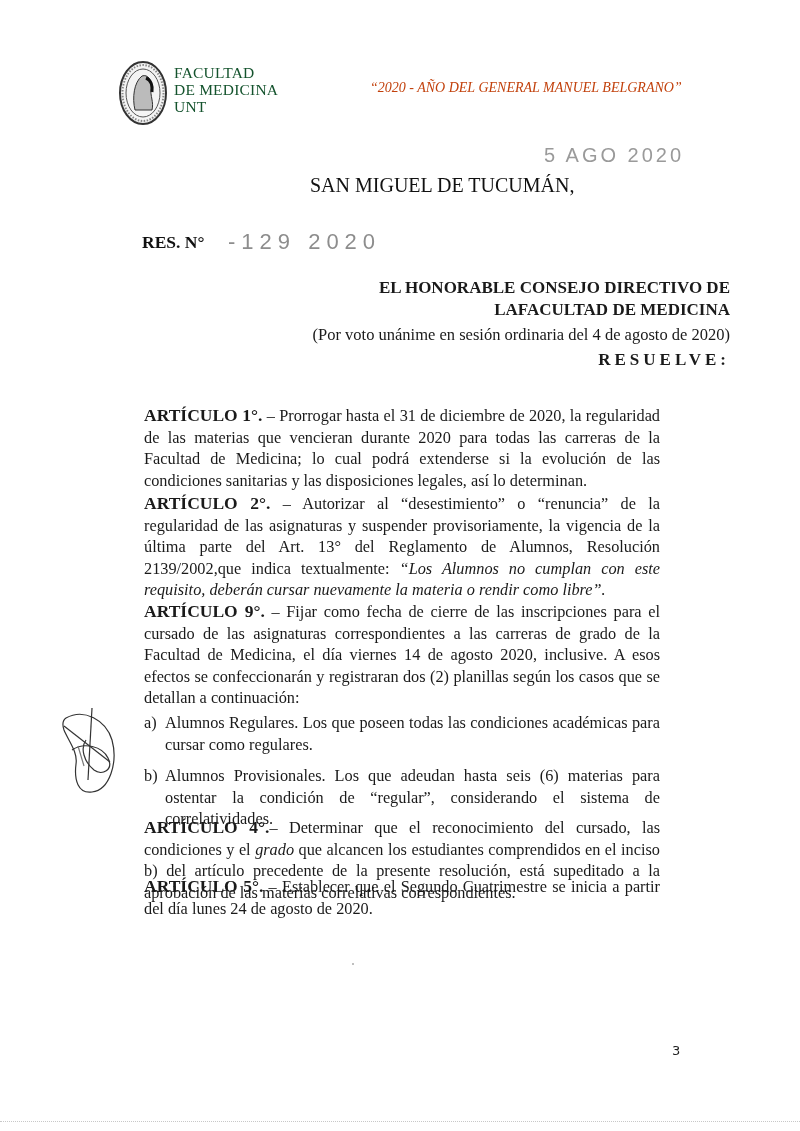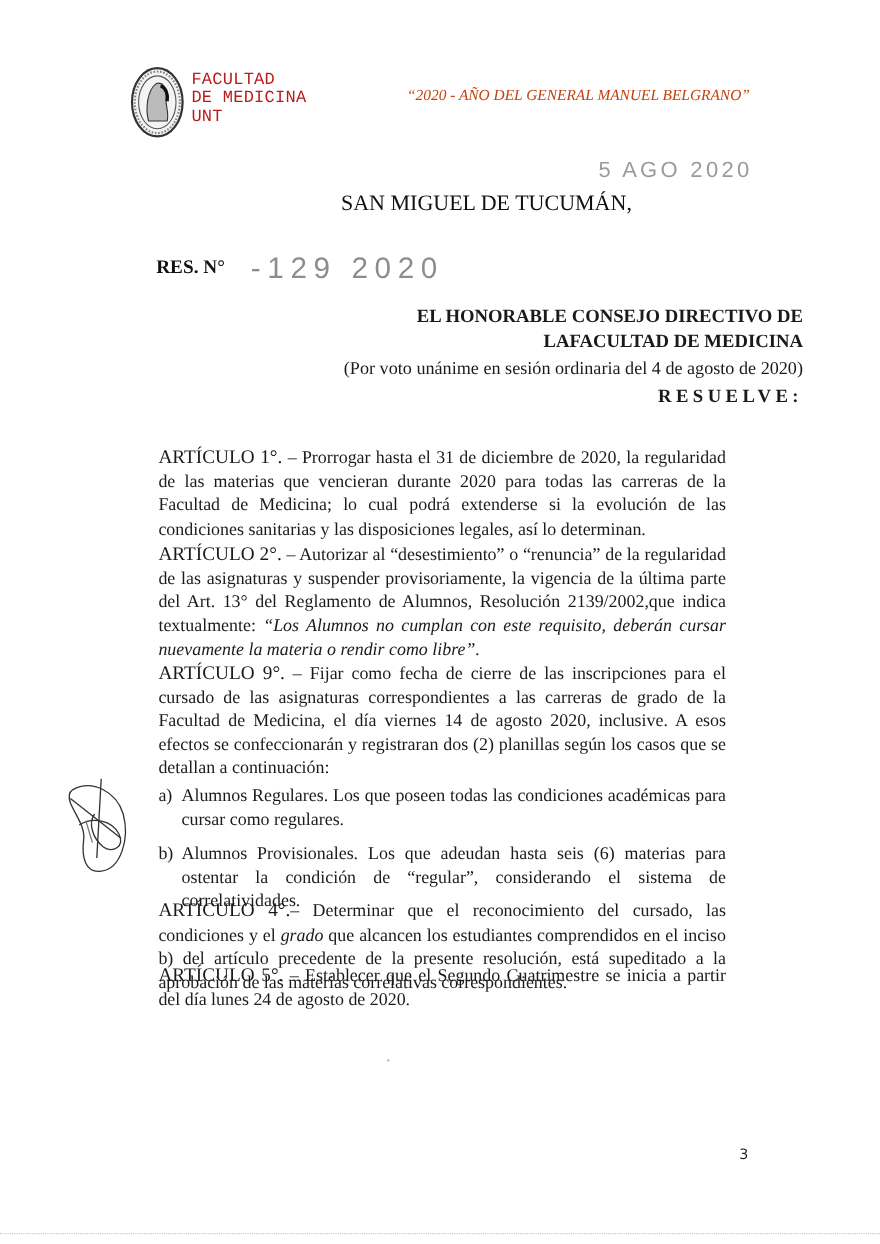--- a/index.html
+++ b/index.html
@@ -3,34 +3,34 @@
   <meta charset="utf-8">
   <style>
     html, body { margin: 0; padding: 0; }
     body {
       width: 800px; height: 1131px; background: #ffffff; position: relative; overflow: hidden;
       font-family: "Liberation Serif", "DejaVu Serif", serif; color: #1a1a1a;
     }
     .abs { position: absolute; }
     
     .seal { left: 118px; top: 60px; width: 50px; height: 66px; }
-    .fac { left: 174px; top: 64px; font-family: Liberation Mono, monospace; font-size: 15.5px; line-height: 17px; color: #b91c1c; letter-spacing: 0.2px; }
+    .fac { left: 174px; top: 64px; font-family: Liberation Serif, serif; font-size: 15.5px; line-height: 17px; color: #14532d; letter-spacing: 0.2px; }
     .motto { left: 370px; top: 80px; font-family: "Liberation Serif", serif; font-style: italic; font-size: 14px; color: #c2410c; }
     .city { left: 310px; top: 145px; font-size: 20px; color: #111; margin-top: 29px; }
     .stamp-date { left: 544px; top: 144px; font-size: 20px; color: #9a9a9a; letter-spacing: 3px; font-family: "Liberation Sans", sans-serif; font-weight: 300; }
     .res { left: 142px; top: 232px; font-size: 17.5px; font-weight: bold; color: #111; }
-    .res-num { left: 228px; top: 229px; font-size: 27px; color: #8d8d8d; letter-spacing: 6px; font-family: "Liberation Sans", sans-serif; }
+    .res-num { left: 228px; top: 229px; font-size: 22px; color: #8d8d8d; letter-spacing: 6px; font-family: "Liberation Sans", sans-serif; }
     .center-block { left: 200px; width: 530px; text-align: right; }
     .t1 { top: 278px; font-size: 17px; font-weight: bold; }
     .t2 { top: 300px; font-size: 17px; font-weight: bold; }
     .t3 { top: 325px; font-size: 16.5px; }
     .t4 { top: 350px; font-size: 17px; font-weight: bold; letter-spacing: 4px; }
     
     .body-text { left: 144px; width: 516px; font-size: 16.3px; line-height: 21.5px; text-align: justify; color: #1a1a1a; }
-    .body-text b { font-weight: normal; font-size: 17.5px; }
+    .body-text b { font-weight: bold; font-size: 17.5px; }
     .p1 { top: 405px; }
     .p2 { top: 493px; }
     .p3 { top: 601px; }
     .item { left: 144px; width: 516px; font-size: 16.3px; line-height: 21.5px; text-align: justify; }
     .item .lbl { position: absolute; left: 0; top: 0; }
     .item .txt { margin-left: 21px; display: block; }
     .ia { top: 712px; }
     .ib { top: 765px; }
     .p4 { top: 817px; }
     .p5 { top: 876px; }

